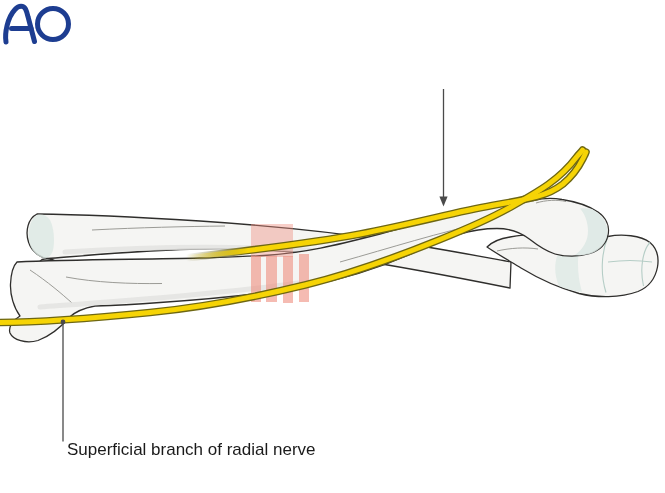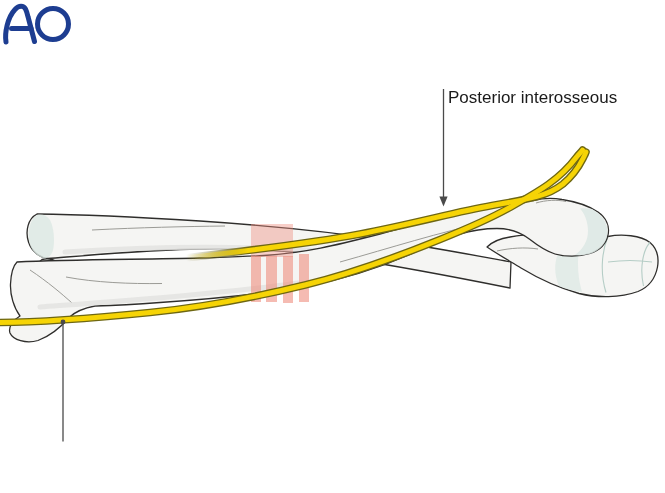--- a/index.html
+++ b/index.html
@@ -180,21 +180,23 @@
       <line class="leader" x1="443.5" y1="89" x2="443.5" y2="197.5"></line>
       <polygon class="leader-fill" points="439.4,196.5 447.6,196.5 443.5,206.5"></polygon>
     </g>
     <g>
       <circle class="leader-fill" cx="63" cy="322" r="2.4"></circle>
       <line class="leader" x1="63" y1="322" x2="63" y2="441.5"></line>
     </g>
   </svg>
 
   <div class="label" style="left:448px;top:87px;">
-    <span>Posterior interosseous</span>
+  </div>
+  <div class="label" style="left:67px;top:439px;">
+    <span>Superficial branch of radial nerve</span>
   </div>
 
   <svg class="logo" width="76" height="50" viewBox="0 0 76 50" role="img" aria-label="AO">
     <path d="M 6,42 C 4.5,33 7.5,17.5 15,9.5 C 19,5.2 23.5,5.5 25.5,9 C 26.6,11 27.3,13.5 28.2,17.5 L 34.5,41.5"></path>
     <path d="M 11.5,28.5 L 31,28.5"></path>
     <circle cx="53" cy="24" r="15.5"></circle>
   </svg>
 
 </div>
 

